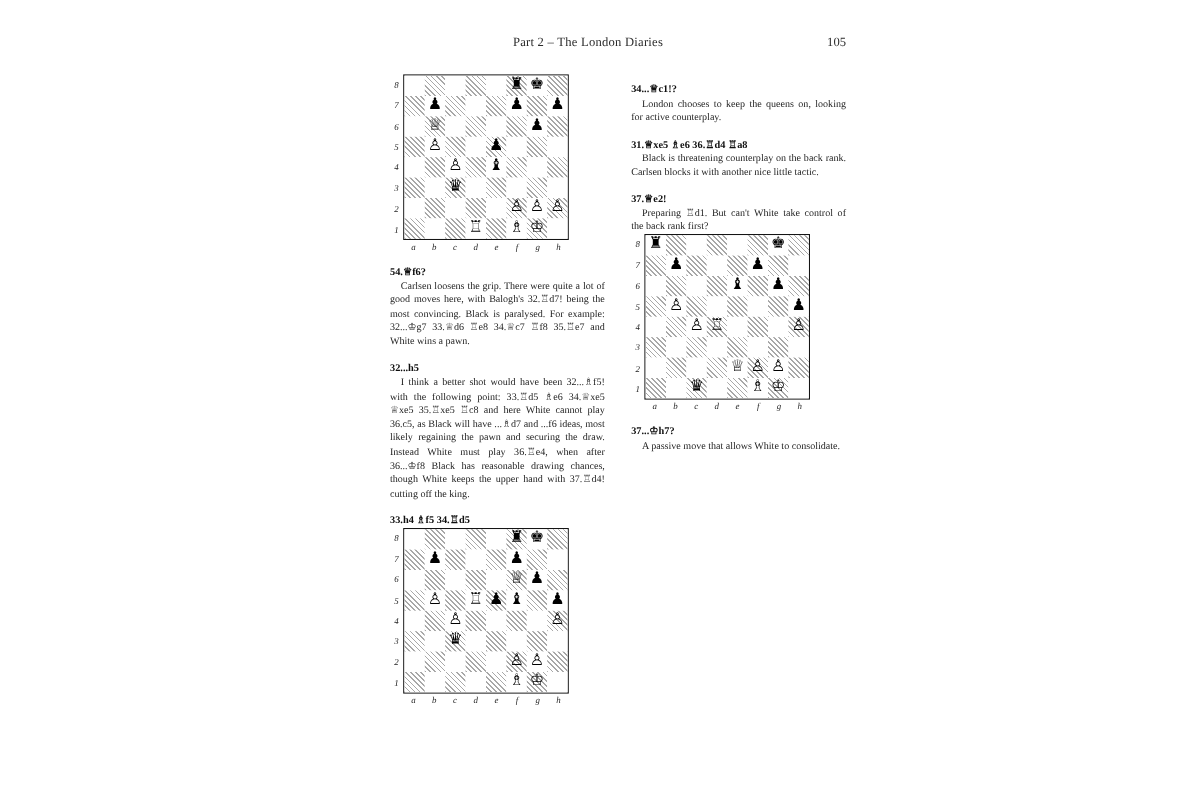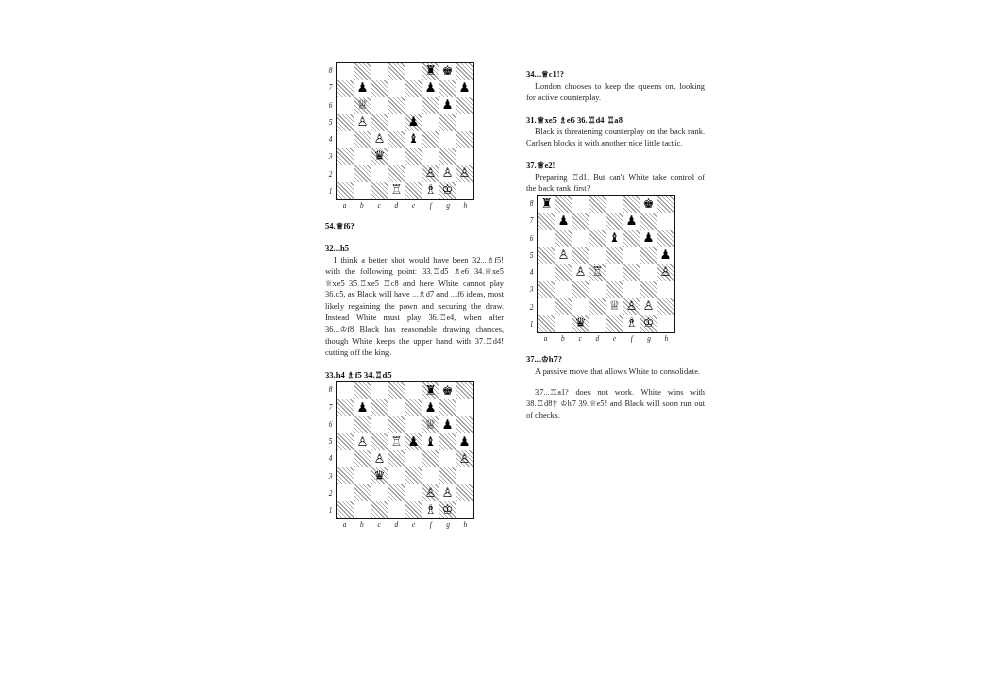--- a/index.html
+++ b/index.html
@@ -140,20 +140,24 @@
     color: #1d1d1d;
     text-align: center;
   }
 </style>
 </head>
 <body>
 
 <div id="page">
   <div class="page-inner">
 
+    <div class="running-head">
+      <div class="head-title">Part 2 – The London Diaries</div>
+      <div class="head-folio">105</div>
+    </div>
 
     <div class="columns">
       <div class="col" id="left-col">
           <div class="board-wrap top">
             <div class="board-body">
               <div class="ranks-col">
                 <div>8</div>
                 <div>7</div>
                 <div>6</div>
                 <div>5</div>
@@ -270,20 +274,21 @@
               <div>b</div>
               <div>c</div>
               <div>d</div>
               <div>e</div>
               <div>f</div>
               <div>g</div>
               <div>h</div>
             </div>
           </div>
           <div class="move-head">54.♕f6?</div>
+          <p class="indent">Carlsen loosens the grip. There were quite a lot of good moves here, with Balogh's 32.♖d7! being the most convincing. Black is paralysed. For example: 32...♔g7 33.♕d6 ♖e8 34.♕c7 ♖f8 35.♖e7 and White wins a pawn.</p>
           <div class="move-head">32...h5</div>
           <p class="indent">I think a better shot would have been 32...♗f5! with the following point: 33.♖d5 ♗e6 34.♕xe5 ♕xe5 35.♖xe5 ♖c8 and here White cannot play 36.c5, as Black will have ...♗d7 and ...f6 ideas, most likely regaining the pawn and securing the draw. Instead White must play 36.♖e4, when after 36...♔f8 Black has reasonable drawing chances, though White keeps the upper hand with 37.♖d4! cutting off the king.</p>
           <div class="move-head">33.h4 ♗f5 34.♖d5</div>
           <div class="board-wrap">
             <div class="board-body">
               <div class="ranks-col">
                 <div>8</div>
                 <div>7</div>
                 <div>6</div>
                 <div>5</div>
@@ -533,18 +538,17 @@
               <div>c</div>
               <div>d</div>
               <div>e</div>
               <div>f</div>
               <div>g</div>
               <div>h</div>
             </div>
           </div>
           <div class="move-head">37...♔h7?</div>
           <p class="indent">A passive move that allows White to consolidate.</p>
-          <p class="indent gap">37...♖a1? does not work. White wins with 38.♖d8† ♔h7 39.♕e5! and Black will soon run out of checks.</p>
         </div>
     </div>
 
   </div>
 </div>
 
 </body></html>

